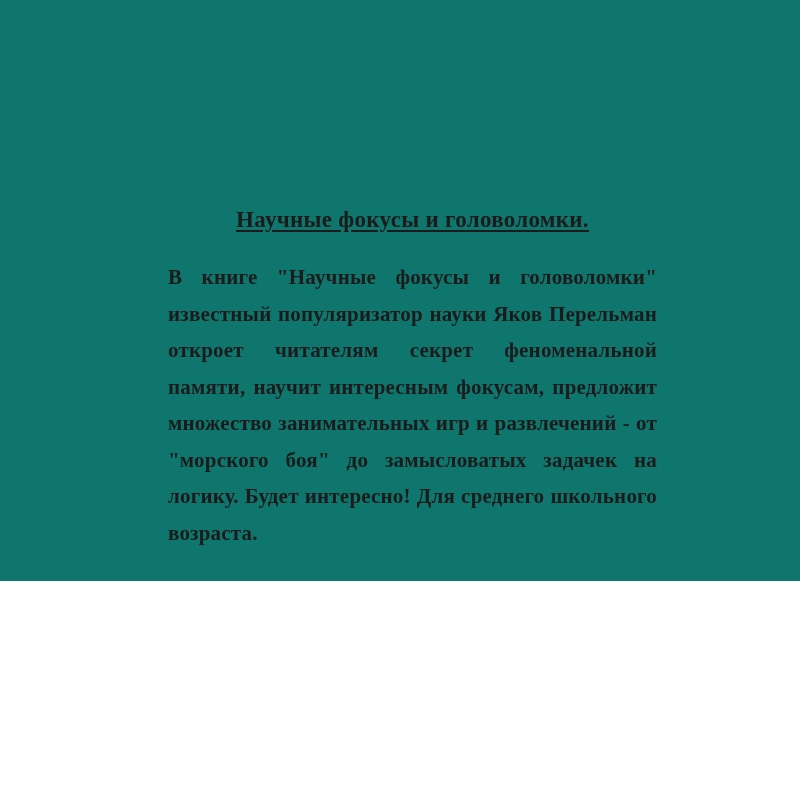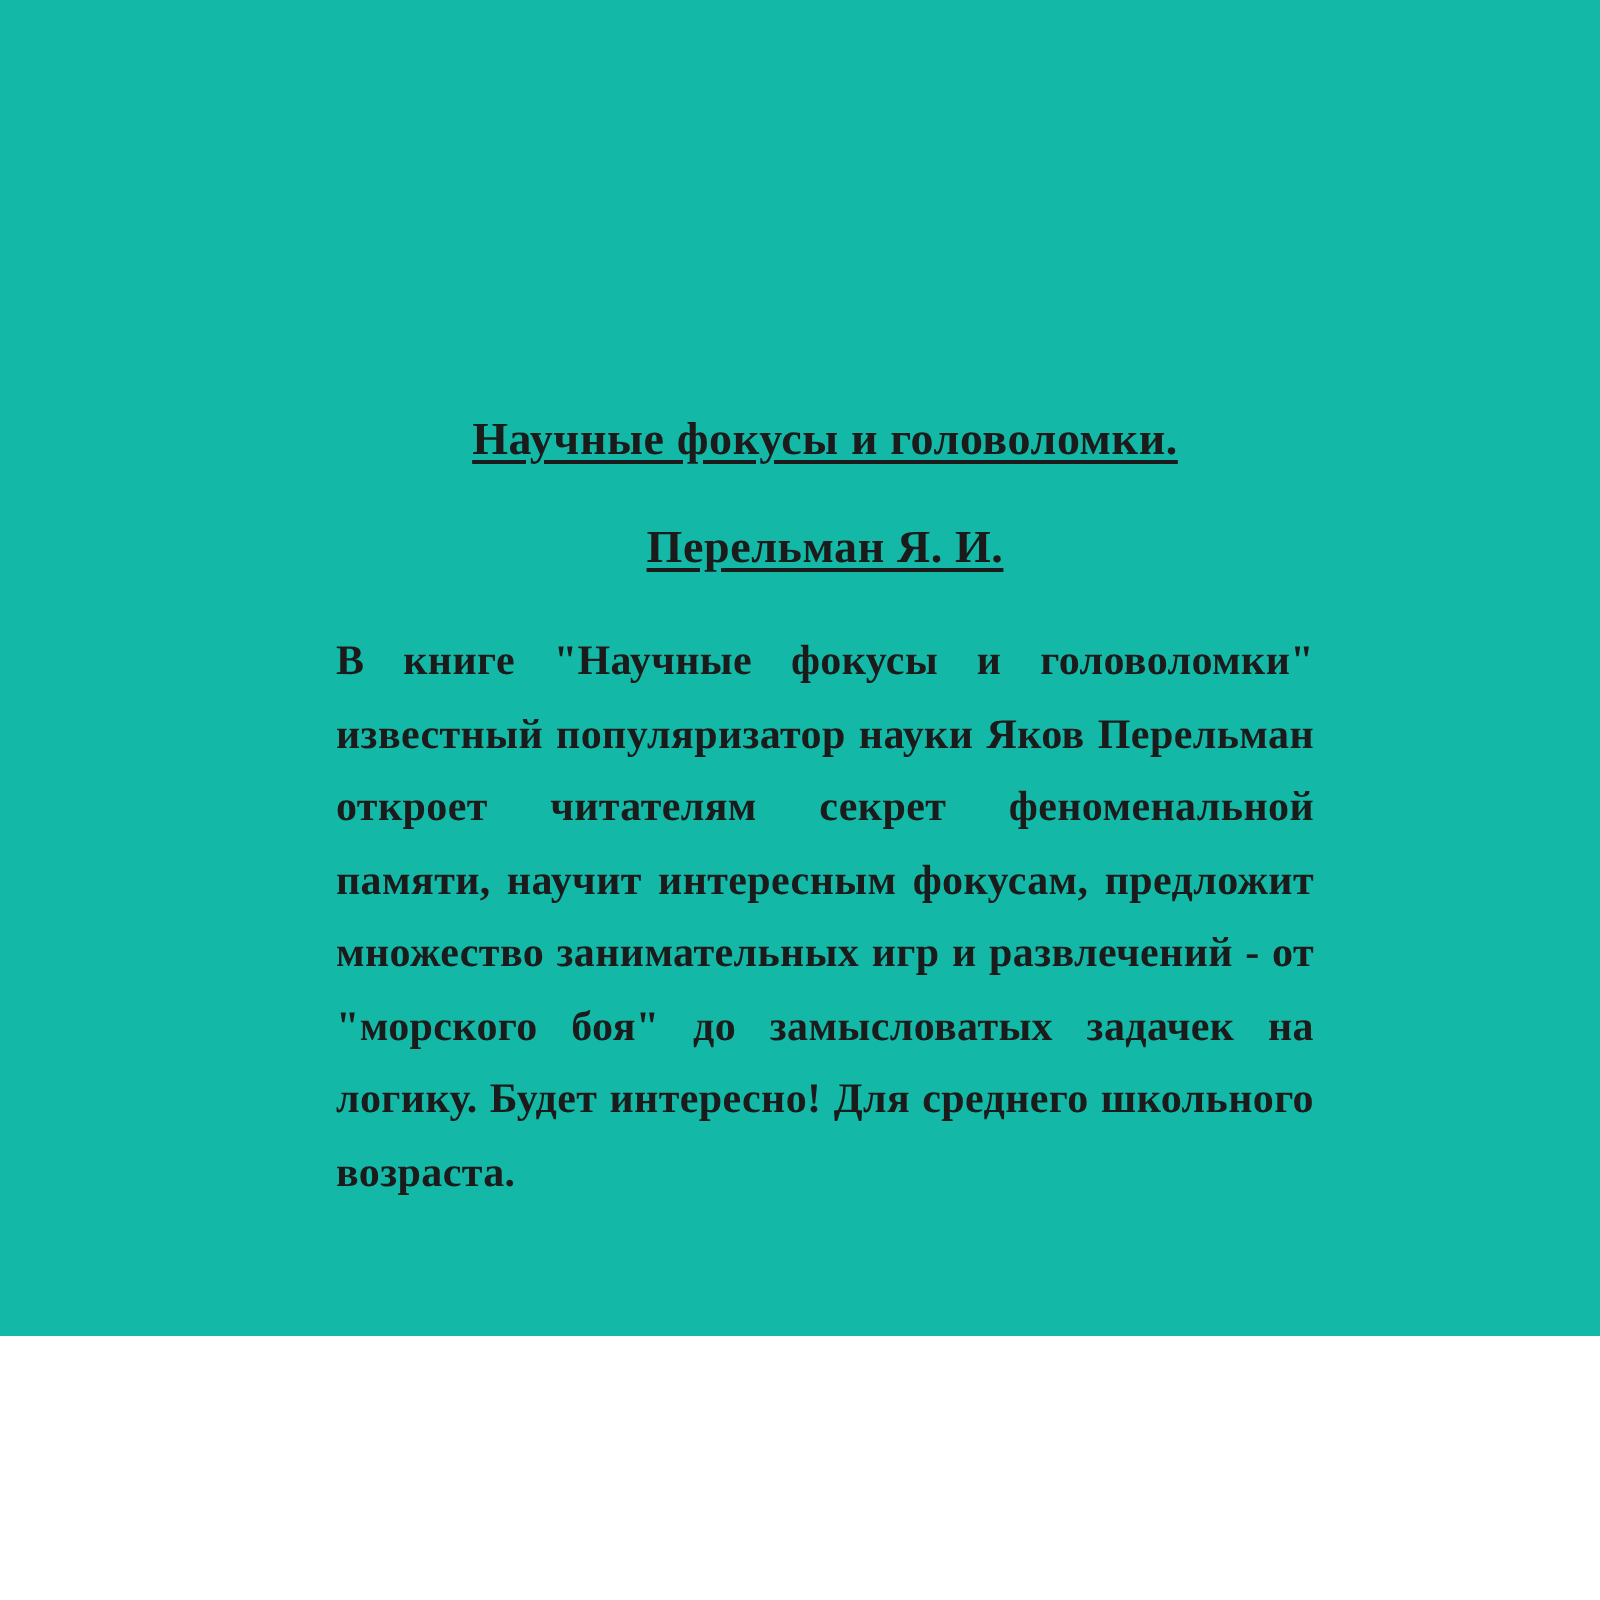--- a/index.html
+++ b/index.html
@@ -10,22 +10,22 @@
     width: 800px;
     height: 800px;
     background: #ffffff;
     font-family: "Liberation Serif", "DejaVu Serif", serif;
     color: #1b1b1b;
     overflow: hidden;
   }
   .page {
     position: relative;
     width: 800px;
-    height: 668px;
-    background: #14b8a6;
+    height: 581px;
+    background: #0f766e;
     text-decoration: underline;
   }
   .text-block {
     position: absolute;
     left: 168px;
     top: 205px;
     width: 489px;
   }
   .doc-title {
     margin: 0 0 24px 0;
@@ -55,16 +55,15 @@
     text-align: justify;
     letter-spacing: 0.2px;
   }
 </style>
 </head>
 <body>
 
 <div class="page">
   <div class="text-block">
     <h1 class="doc-title">Научные фокусы и головоломки.</h1>
-    <h2 class="doc-author">Перельман Я. И.</h2>
     <p class="doc-body">В книге "Научные фокусы и головоломки" известный популяризатор науки Яков Перельман откроет читателям секрет феноменальной памяти, научит интересным фокусам, предложит множество занимательных игр и развлечений - от "морского боя" до замысловатых задачек на логику. Будет интересно! Для среднего школьного возраста.</p>
   </div>
 </div>
 
 </body></html>

